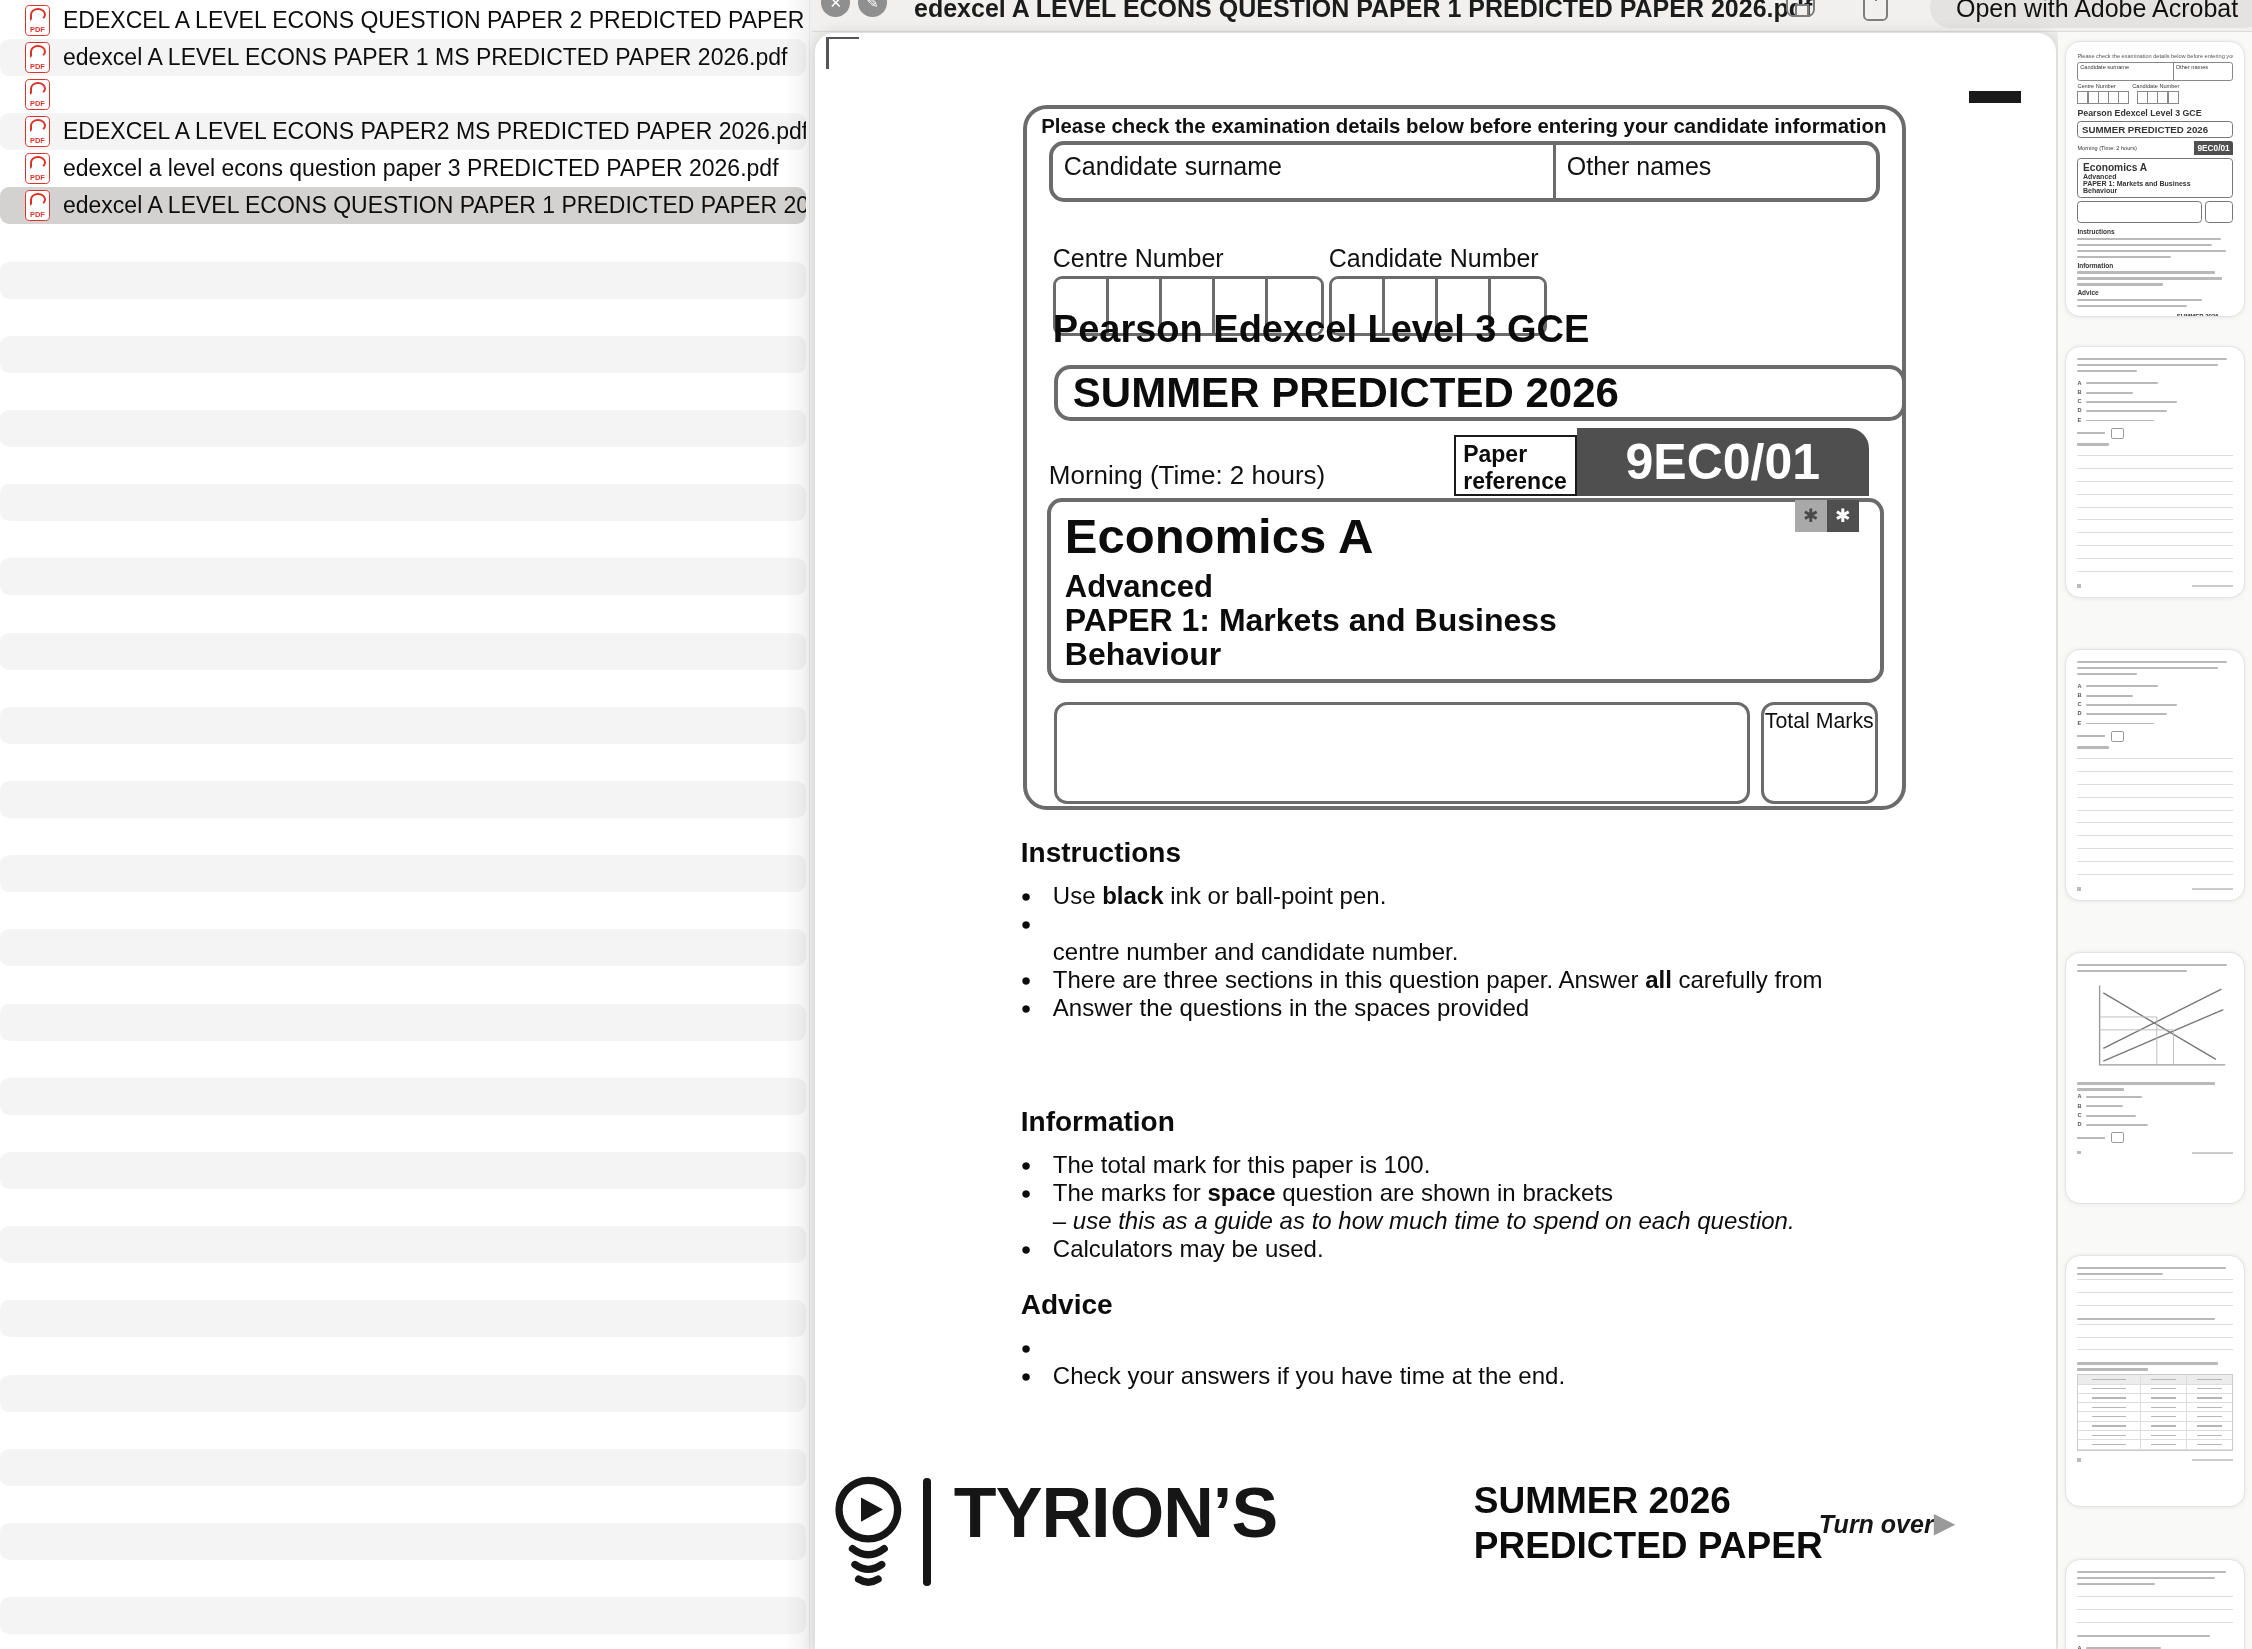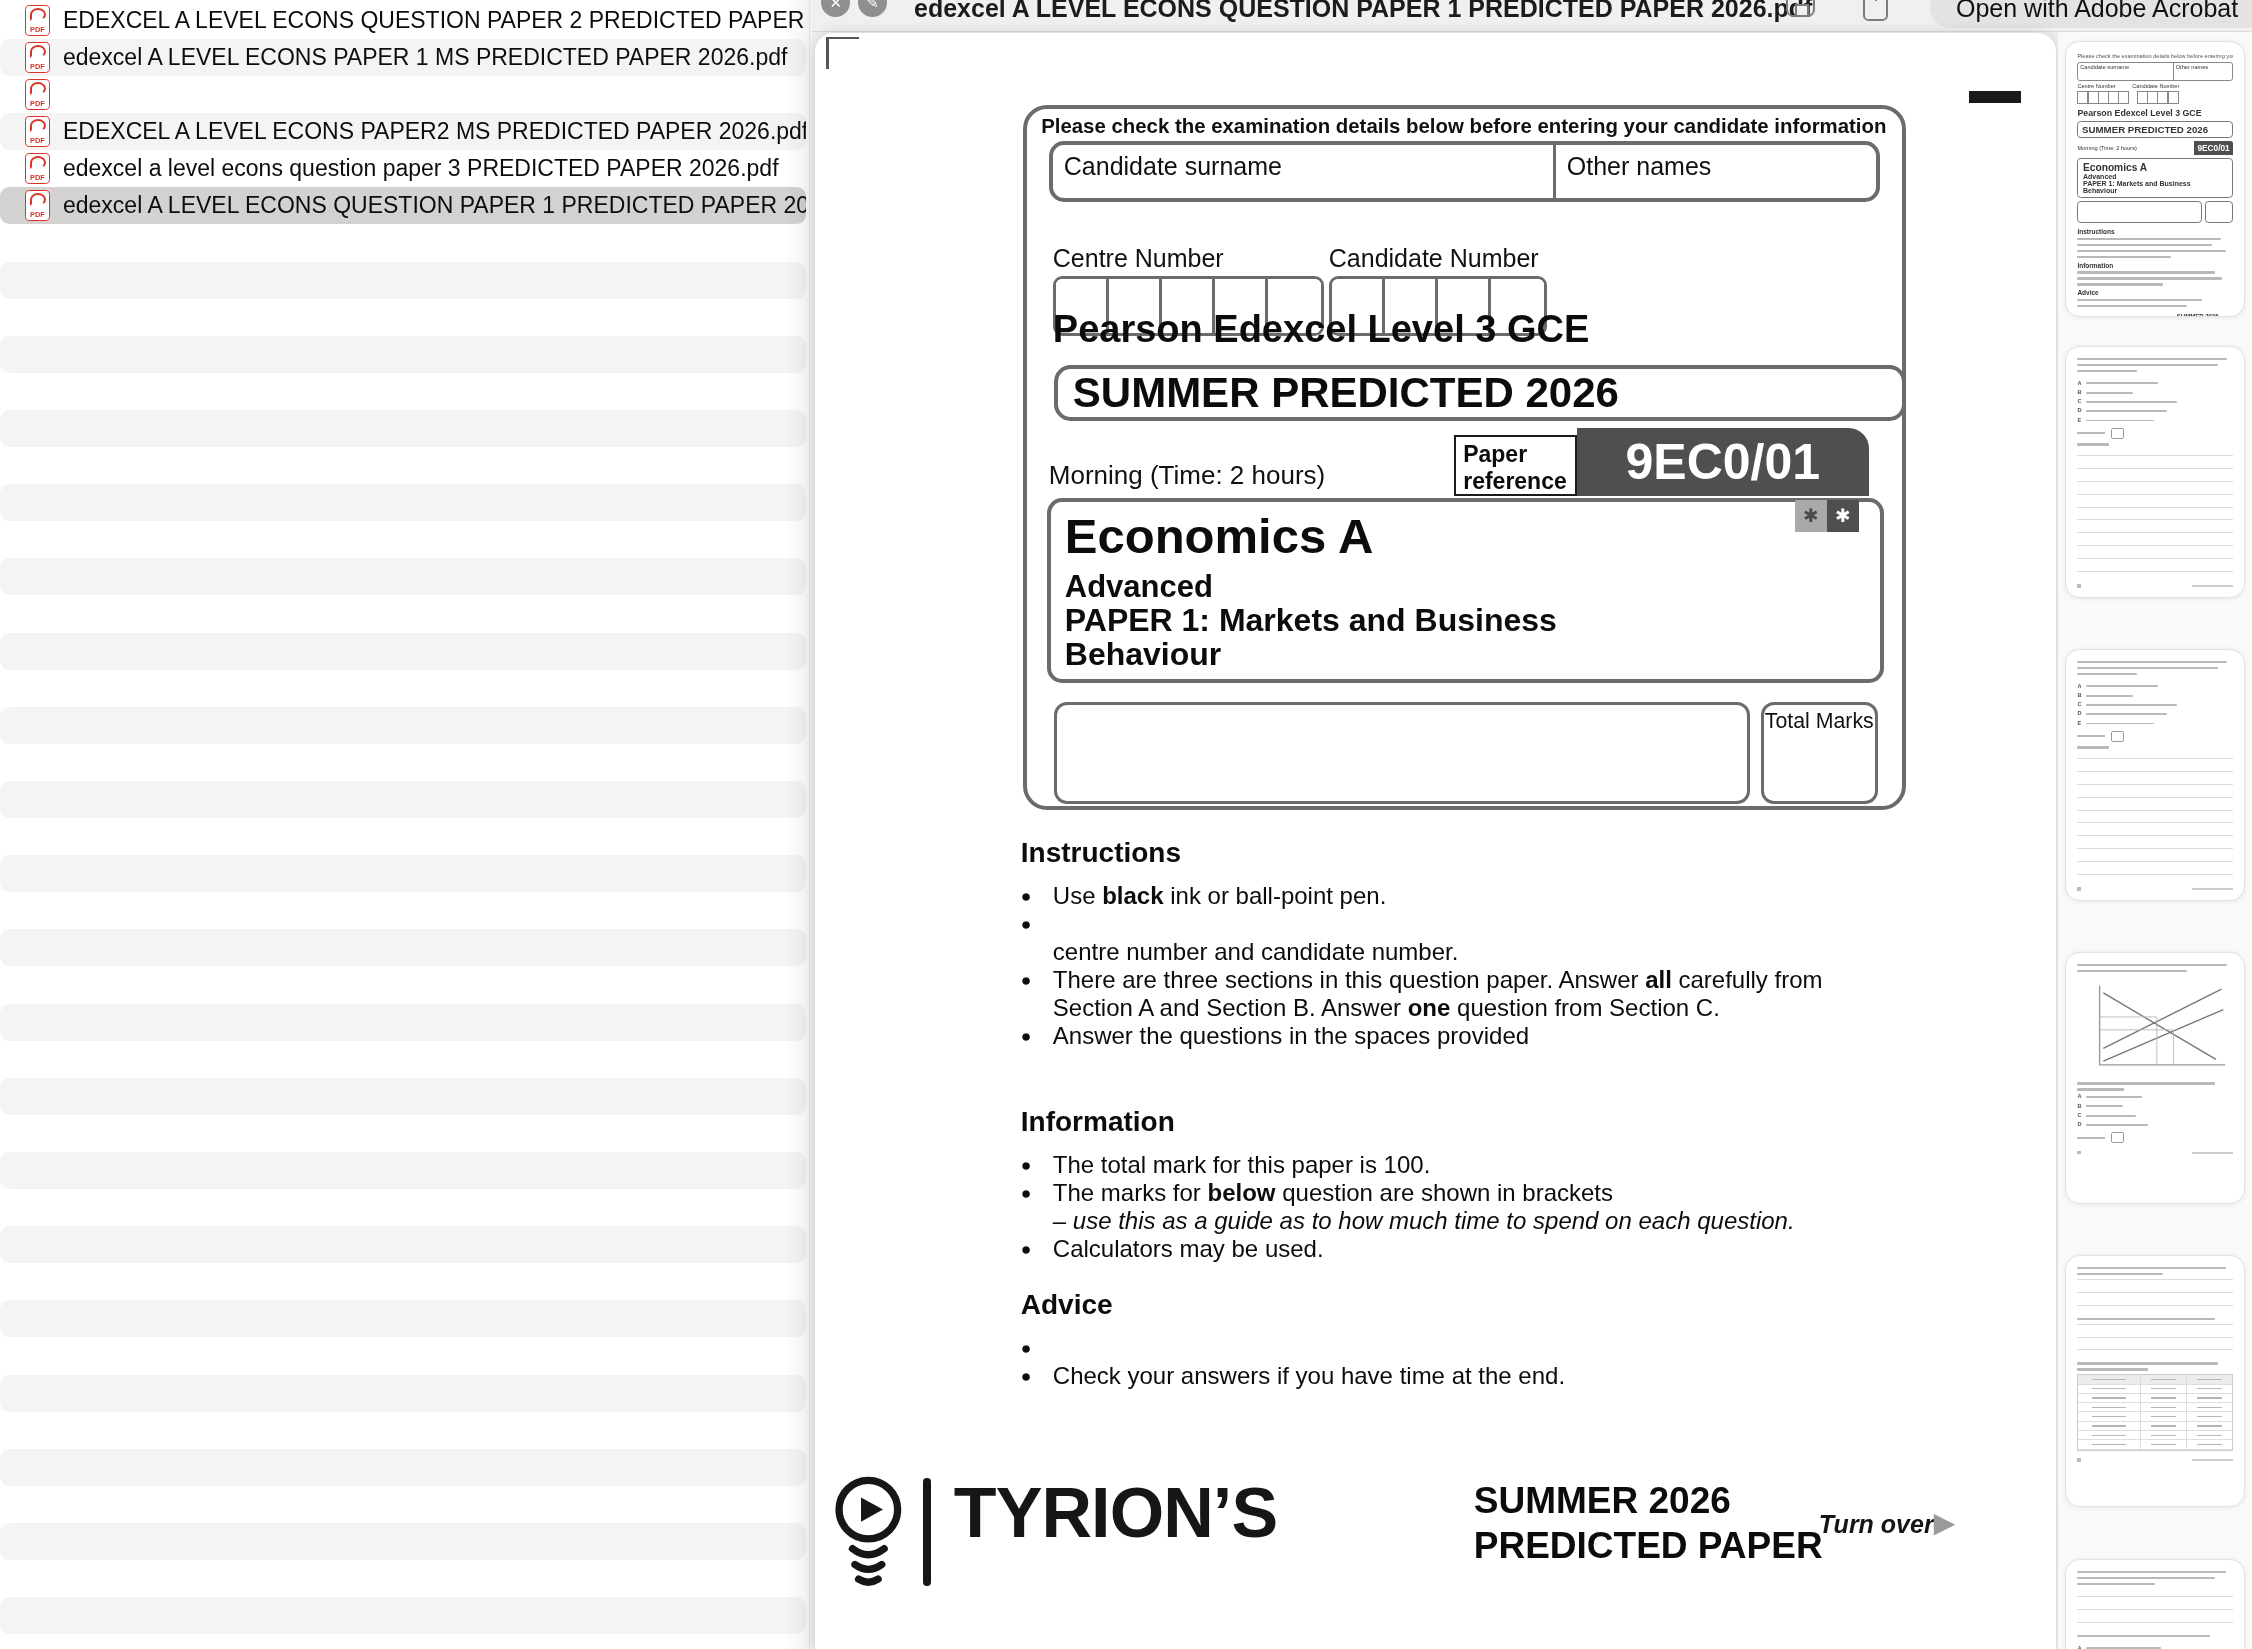--- a/index.html
+++ b/index.html
@@ -305,38 +305,37 @@
           <div class="richrow">
             <span class="bul"></span>
             <span><span>centre number and candidate number.</span></span>
           </div>
           <div class="richrow">
             <span class="bul">●</span>
             <span><span>There are three sections in this question paper. Answer </span><span style="font-weight: 700;">all</span><span> carefully from</span></span>
           </div>
           <div class="richrow">
             <span class="bul"></span>
-            <span><span>Section A and Section B. Answer </span><span style="font-weight: 700;">one</span><span> question from Section C.</span></span>
           </div>
           <div class="richrow">
             <span class="bul">●</span>
             <span><span>Answer the questions in the spaces provided</span></span>
           </div>
         </div>
     </div>
     <div class="abs section" style="top:1073px;">
       <div class="sec-heading">Information</div>
       <div>
           <div class="richrow">
             <span class="bul">●</span>
             <span><span>The total mark for this paper is 100.</span></span>
           </div>
           <div class="richrow">
             <span class="bul">●</span>
-            <span><span>The marks for </span><span style="font-weight: 700;">below</span><span> question are shown in brackets</span></span>
+            <span><span>The marks for </span><span style="font-weight: 700;">space</span><span> question are shown in brackets</span></span>
           </div>
           <div class="richrow">
             <span class="bul"></span>
             <span><span>– </span><span style="font-style: italic;">use this as a guide as to how much time to spend on each question.</span></span>
           </div>
           <div class="richrow">
             <span class="bul">●</span>
             <span><span>Calculators may be used.</span></span>
           </div>
         </div>

